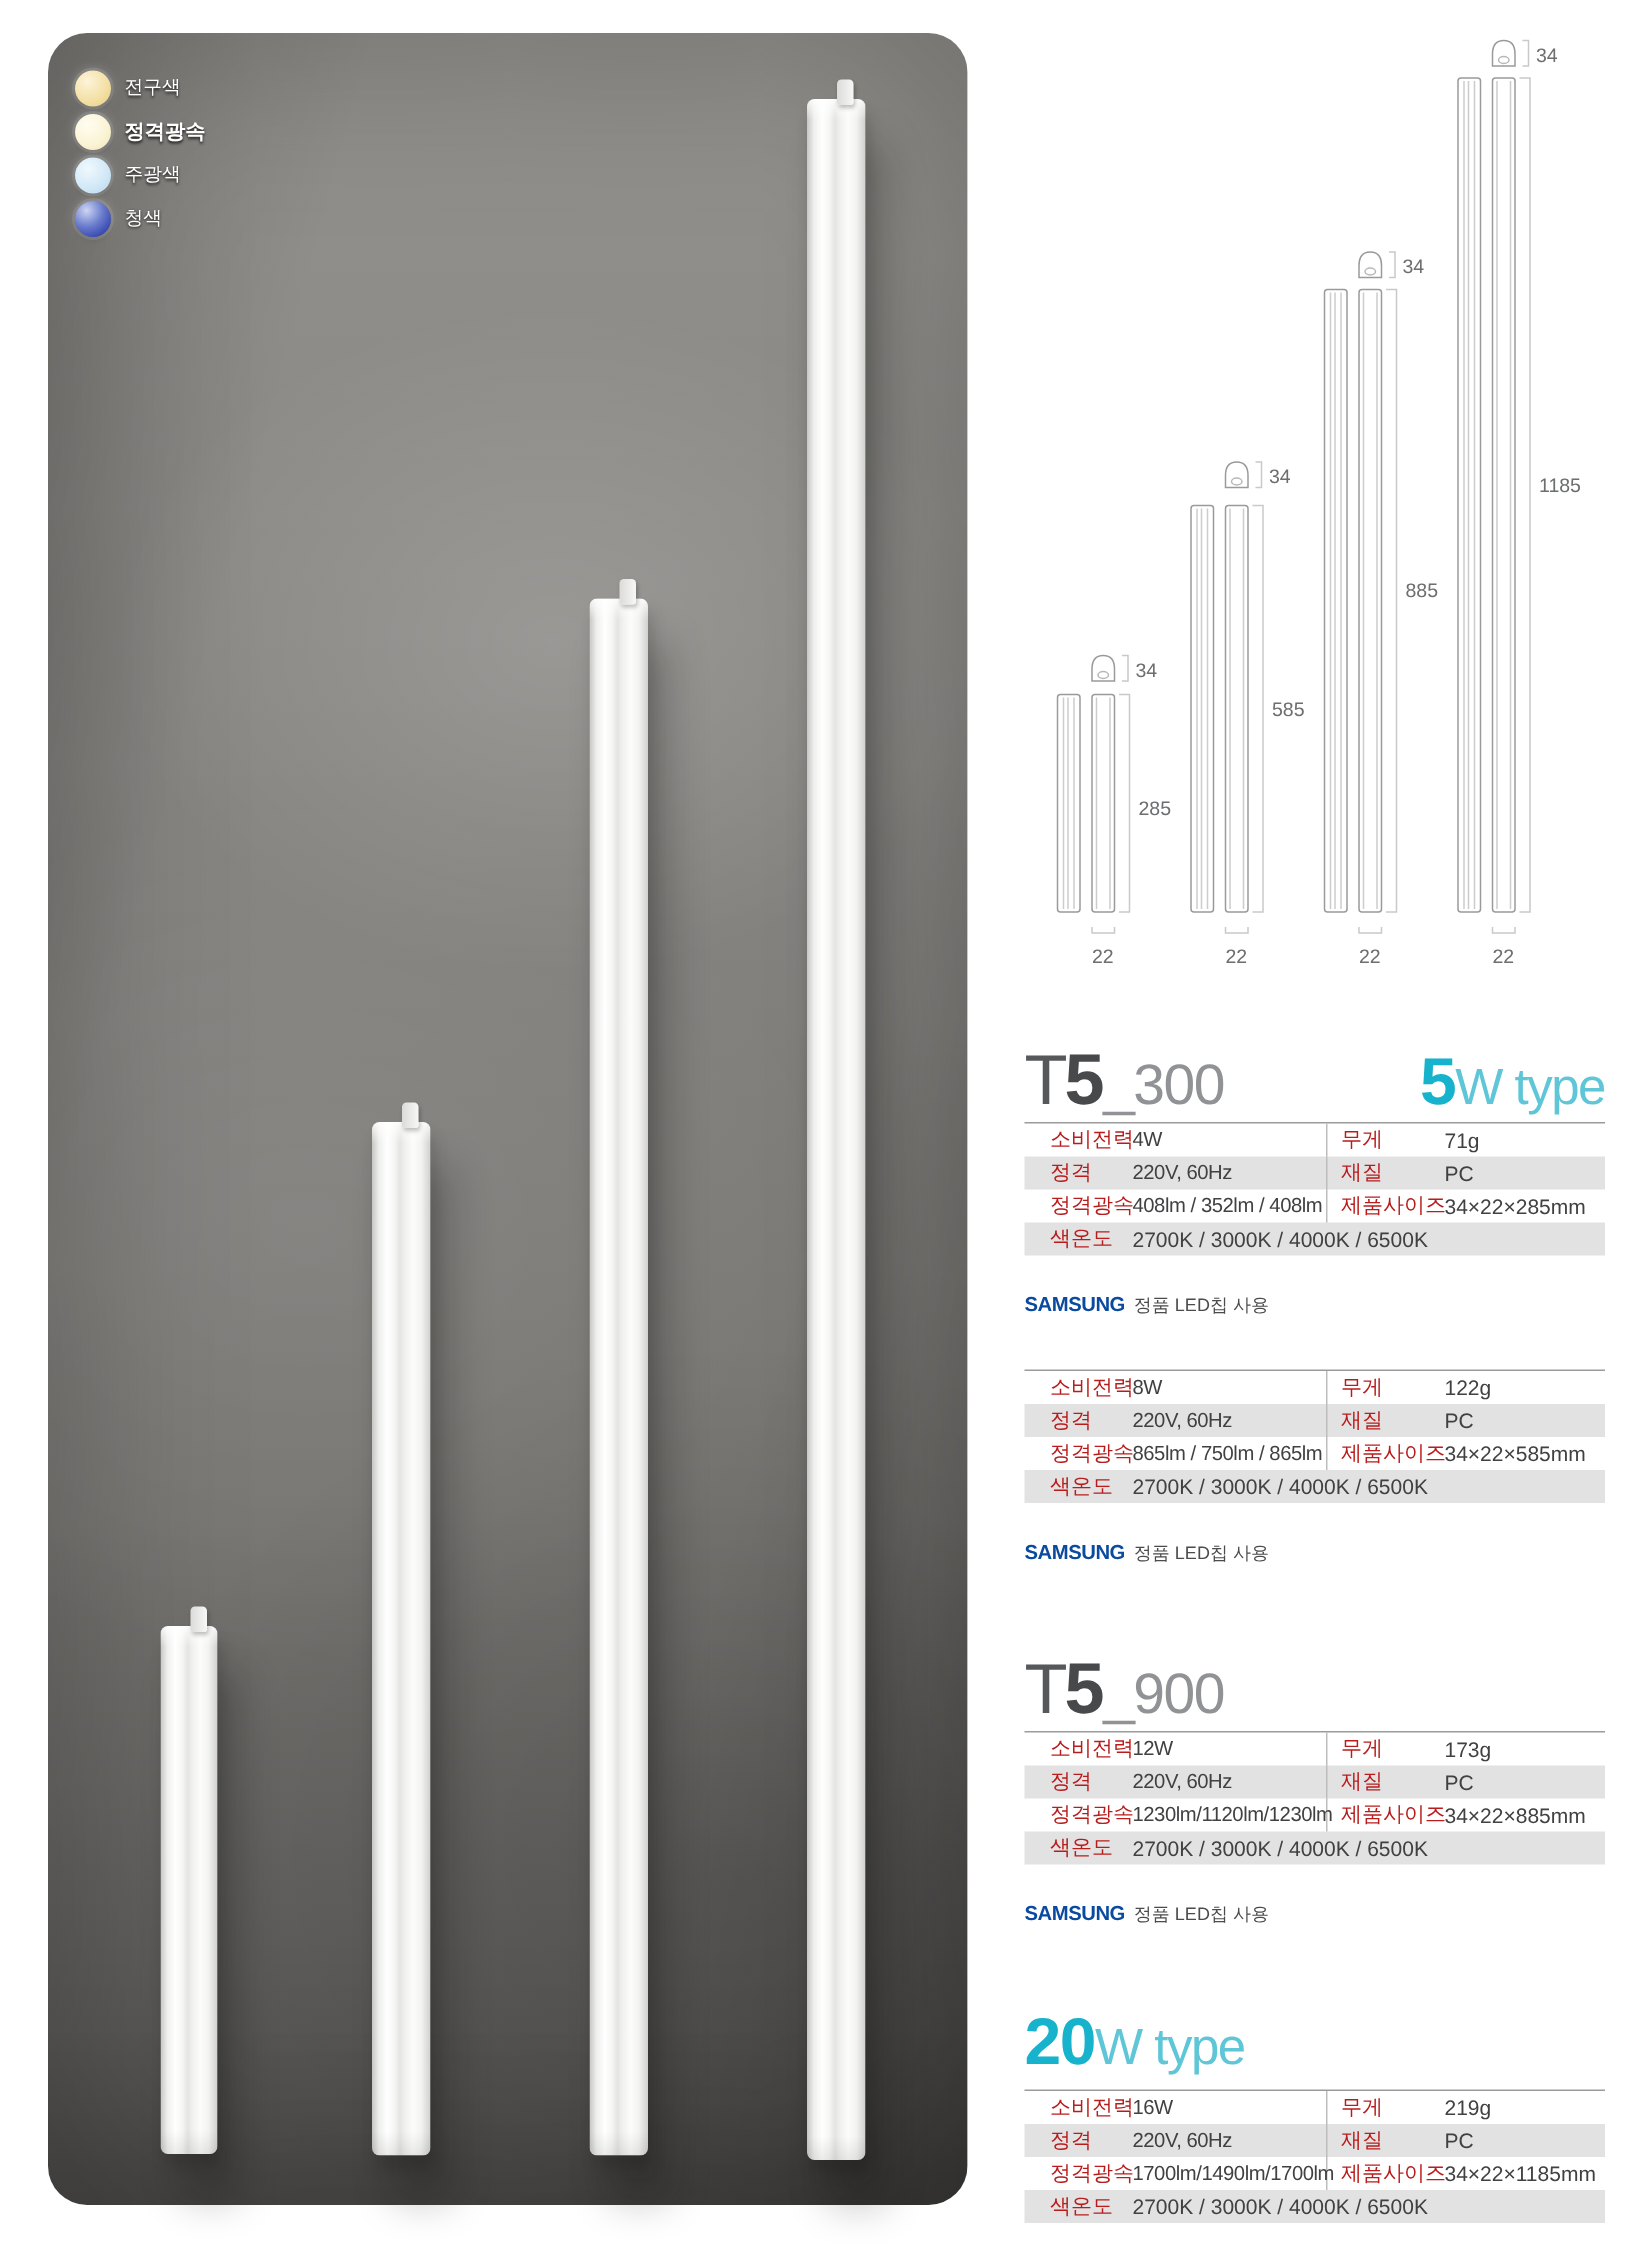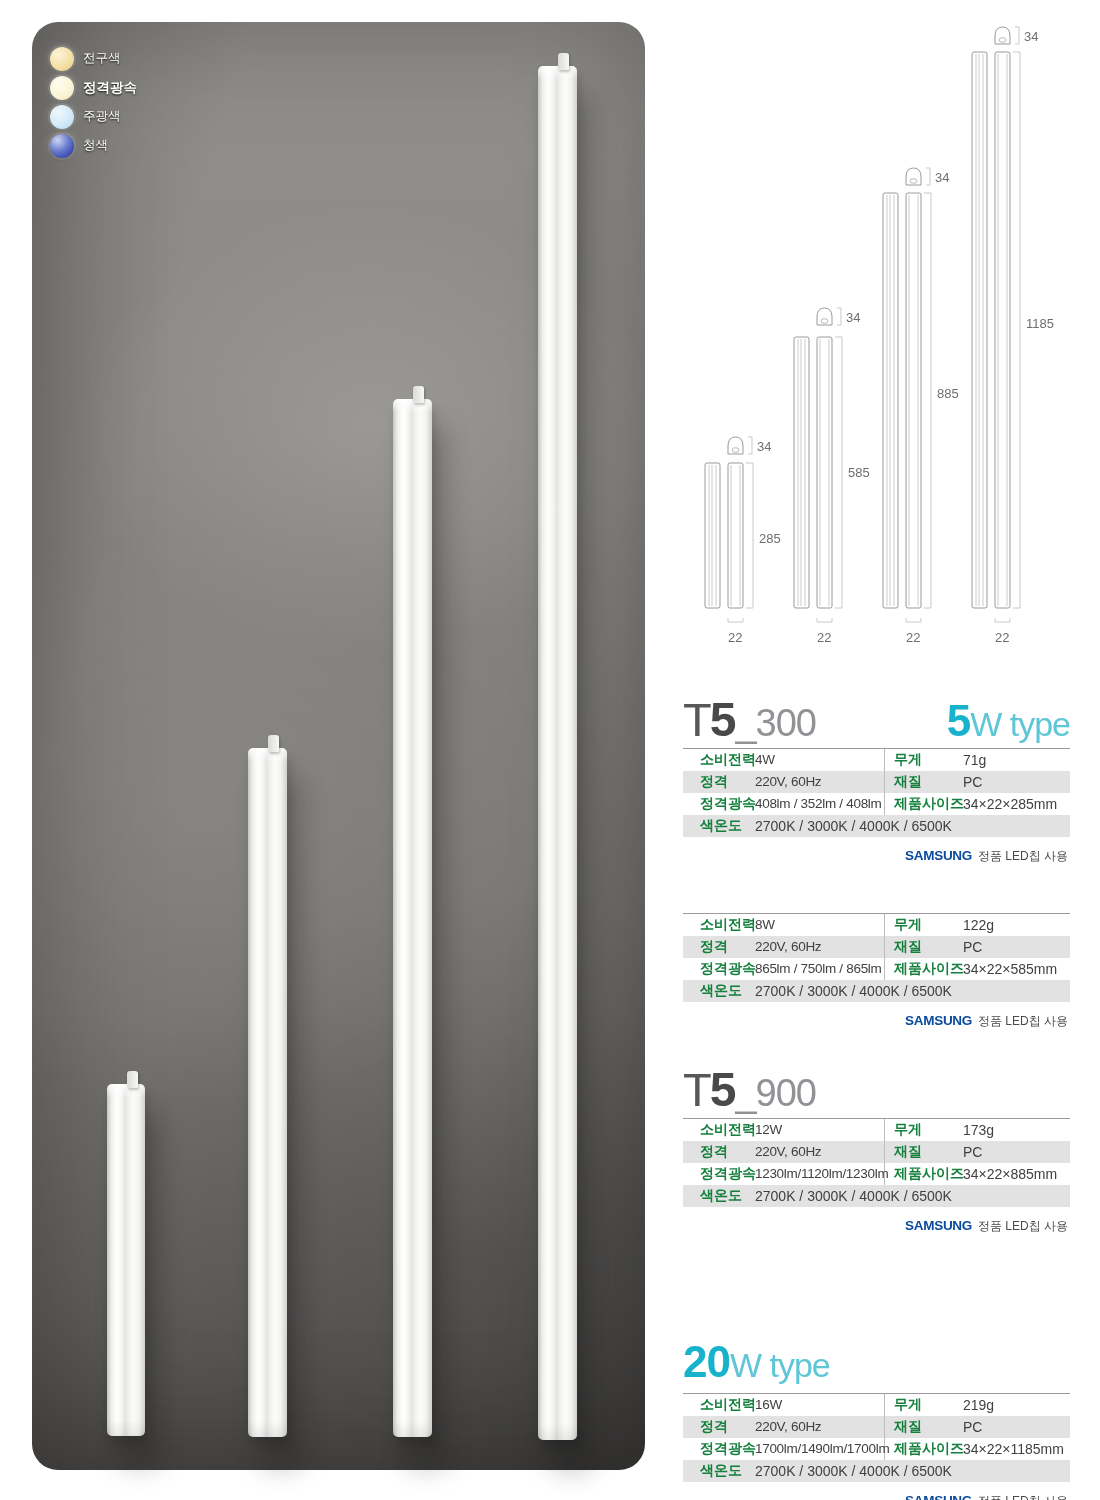--- a/index.html
+++ b/index.html
@@ -47,38 +47,38 @@
 
   
   .dims{position:absolute;left:660px;top:20px;}
   .dims text{font-family:"Liberation Sans","DejaVu Sans",sans-serif;font-size:13px;fill:#6d6e70;}
   .dims .tube-outline{fill:#fff;stroke:#9a9a9a;stroke-width:1;}
   .dims .inner{stroke:#cccccc;stroke-width:1;}
   .dims .dimline{stroke:#c9c9c9;stroke-width:1;fill:none;}
 
   
   .product{position:absolute;left:683px;width:387px;}
-  .p0{top:692px;} .p1{top:907px;} .p2{top:1062px;} .p3{top:1337px;}
+  .p0{top:692px;} .p1{top:907px;} .p2{top:1098px;} .p3{top:1337px;}
   .prod-head{display:flex;justify-content:space-between;align-items:baseline;height:50px;}
   .ser-t{font-size:47px;font-weight:400;color:#57585a;letter-spacing:-2px;}
   .ser-n{font-size:48px;font-weight:700;color:#48494b;letter-spacing:-1px;}
   .ser-sub{font-size:38px;font-weight:300;color:#909295;letter-spacing:-1px;}
   .watt-num{font-size:44px;font-weight:700;color:#17b2cb;letter-spacing:-1px;}
   .watt-suf{font-size:34px;font-weight:300;color:#5fc6d8;letter-spacing:-1px;}
 
   .spec-table{margin-top:6px;border-top:1px solid #9b9b9b;font-size:14px;color:#414042;}
   .row{display:grid;grid-template-columns:55px 130px 78px auto;align-items:center;
        height:22px;padding-left:17px;white-space:nowrap;}
   .row.even{background:#e2e2e2;}
   .c{overflow:visible;}
-  .lbl{color:#15803d;font-weight:bold;}
+  .lbl{color:#b91c1c;}
   .v1{border-right:1px solid #bdbdbd;font-size:13.5px;letter-spacing:-0.3px;height:22px;line-height:22px;}
   .l2{padding-left:9px;}
   .vspan{grid-column:2 / 5;}
-  .note{margin-top:9px;text-align:right;padding-right:2px;}
+  .note{margin-top:24px;text-align:left;padding-right:2px;}
   .samsung{font-weight:bold;font-size:13.5px;color:#0a4ba0;letter-spacing:-0.3px;}
   .note-txt{font-size:12px;color:#4b4b4d;margin-left:6px;}
 </style>
 </head>
 <body>
 
 <div class="page">
 
   <div class="photo">
     <div class="legend">

